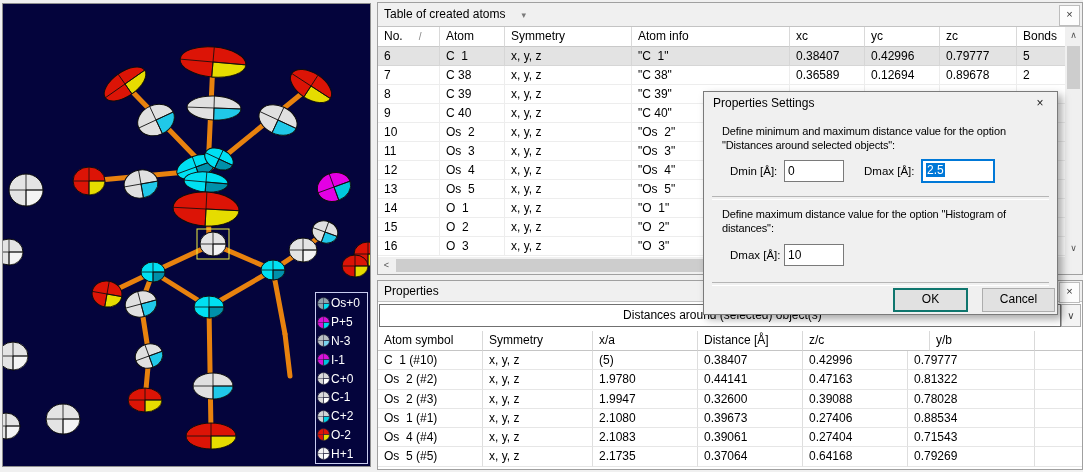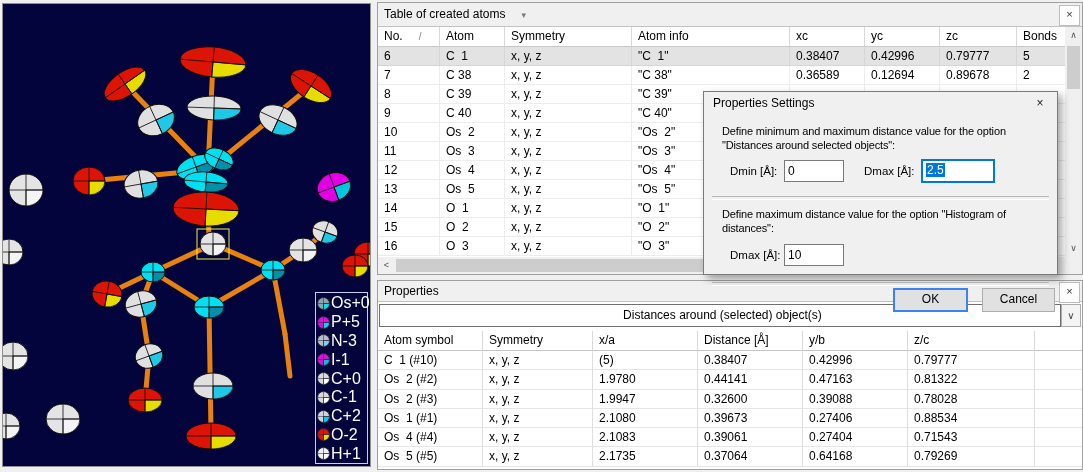--- a/index.html
+++ b/index.html
@@ -5,21 +5,21 @@
   html,body{margin:0;padding:0;}
   body{font-family:"Liberation Sans","DejaVu Sans",sans-serif;font-size:12px;color:#000;}
   .scene{position:relative;width:1083px;height:472px;background:#f0f0f0;overflow:hidden;}
 
   
   .mol-panel{position:absolute;left:2px;top:3px;width:369px;height:464px;border:1px solid #8f8f8f;background:#04043c;box-sizing:border-box;}
   .mol-panel svg{display:block;}
   .legend{position:absolute;right:2px;bottom:2px;width:53px;height:172px;border:1px solid #c8ccf0;background:#04043c;color:#fff;box-sizing:border-box;padding:1px 0 0 1px;}
   .legend-item{display:flex;align-items:center;height:18.8px;}
   .legend-item svg{flex:0 0 13px;margin-right:1px;}
-  .legend-label{font-size:16px;white-space:nowrap;}
+  .legend-label{font-size:12px;white-space:nowrap;}
 
   
   .panel{position:absolute;background:#fff;border:1px solid #a0a0a0;box-sizing:border-box;}
   .caption{position:absolute;left:0;right:0;top:0;height:24px;background:#f0f0f0;border-bottom:1px solid #c3c3c3;line-height:23px;padding-left:6px;box-sizing:border-box;white-space:nowrap;}
   .menu-arrow{color:#7a7a7a;font-size:9px;margin-left:16px;}
   .xbtn{position:absolute;top:2px;right:2px;width:19px;height:19px;border:1px solid #bdbdbd;background:#fdfdfd;color:#333;font-size:11px;line-height:17px;text-align:center;cursor:default;}
   .cell{box-sizing:border-box;padding-left:6px;white-space:pre;overflow:hidden;flex:0 0 auto;}
   .hrow{display:flex;height:20px;line-height:19px;background:#fff;}
   .hrow .cell{border-right:1px solid #d9d9d9;border-bottom:1px solid #c9c9c9;}
   .drow{display:flex;height:19px;line-height:18px;background:#fff;}
@@ -50,31 +50,31 @@
   .props-x{top:1px;}
   .props-head{position:absolute;left:0;top:50px;right:0;}
   .props-rows{position:absolute;left:0;top:70px;right:0;bottom:0;overflow:hidden;}
   .pr-c0{width:105px}.pr-c1{width:110px}.pr-c2{width:105px}.pr-c3{width:105px}.pr-c4{width:105px}.pr-c5{width:127px}.pr-c6{flex:1 1 auto;border-right:none!important}
   .props-head .cell{border-right:1px solid #d9d9d9;border-bottom:1px solid #c5c5c5;}
   .props-head .hrow{height:20px;}
   .props-rows .drow{height:19.3px;}
   .props-rows .cell{border-right:1px solid #dedede;border-bottom:1px solid #e6e6e6;}
 
   
-  .dialog{position:absolute;left:703px;top:91px;width:355px;height:184px;background:#f0f0f0;border:1px solid #7a7a7a;box-shadow:4px 4px 8px rgba(0,0,0,.35);z-index:10;box-sizing:border-box;}
+  .dialog{position:absolute;left:703px;top:91px;width:355px;height:224px;background:#f0f0f0;border:1px solid #7a7a7a;box-shadow:4px 4px 8px rgba(0,0,0,.35);z-index:10;box-sizing:border-box;}
   .dlg-title{position:absolute;left:0;top:0;right:0;height:24px;line-height:23px;padding-left:9px;background:#f0f0f0;white-space:nowrap;}
   .dlg-x{position:absolute;right:0;top:0;width:34px;height:24px;text-align:center;line-height:22px;font-size:12px;color:#222;}
   .dlg-text{position:absolute;left:18px;font-size:11px;letter-spacing:-0.15px;white-space:nowrap;}
   .dlg-label{position:absolute;font-size:11.5px;white-space:nowrap;line-height:22px;}
   .dlg-input{position:absolute;background:#fff;border:1px solid #7a7a7a;box-sizing:border-box;font-size:12px;line-height:20px;padding-left:3px;white-space:nowrap;}
   .dlg-input-focus{border:2px solid #0078d7;line-height:19px;}
   .sel-text{background:#0078d7;color:#fff;padding:0 1px;}
   .dlg-sep{position:absolute;left:8px;right:8px;height:2px;border-top:1px solid #b5b5b5;border-bottom:1px solid #fff;}
   .dlg-btn{position:absolute;height:24px;background:#e1e1e1;border:1px solid #adadad;box-sizing:border-box;text-align:center;line-height:21px;font-size:12px;}
-  .dlg-btn.default{border:2px solid #3b82f6;line-height:19px;}
+  .dlg-btn.default{border:2px solid #0f766e;line-height:19px;}
 </style>
 </head>
 <body>
 
 <div class="scene">
 
   <div class="mol-panel">
     <svg id="mol" width="367" height="462" viewBox="0 0 367 462">
         <rect x="0" y="0" width="367" height="462" fill="#04043c"></rect>
         <line x1="205" y1="166" x2="210" y2="58" stroke="#e8820e" stroke-width="5" stroke-linecap="round"></line>
@@ -521,22 +521,22 @@
       <div class="xbtn props-x">×</div>
     </div>
     <div class="selector">Distances around (selected) object(s)</div>
     <div class="chevron-btn">∨</div>
     <div class="props-head">
       <div class="hrow">
         <div class="cell pr-c0">Atom symbol</div>
         <div class="cell pr-c1">Symmetry</div>
         <div class="cell pr-c3">x/a</div>
         <div class="cell pr-c2">Distance [Å]</div>
+        <div class="cell pr-c5">z/c</div>
         <div class="cell pr-c4">y/b</div>
-        <div class="cell pr-c5">z/c</div>
         <div class="cell pr-c6"></div>
       </div>
     </div>
     <div class="props-rows" id="dist-rows">
         <div class="drow">
           <div class="cell pr-c0">C  1 (#10)</div>
           <div class="cell pr-c1">x, y, z</div>
           <div class="cell pr-c2">(5)</div>
           <div class="cell pr-c3">0.38407</div>
           <div class="cell pr-c4">0.42996</div>

